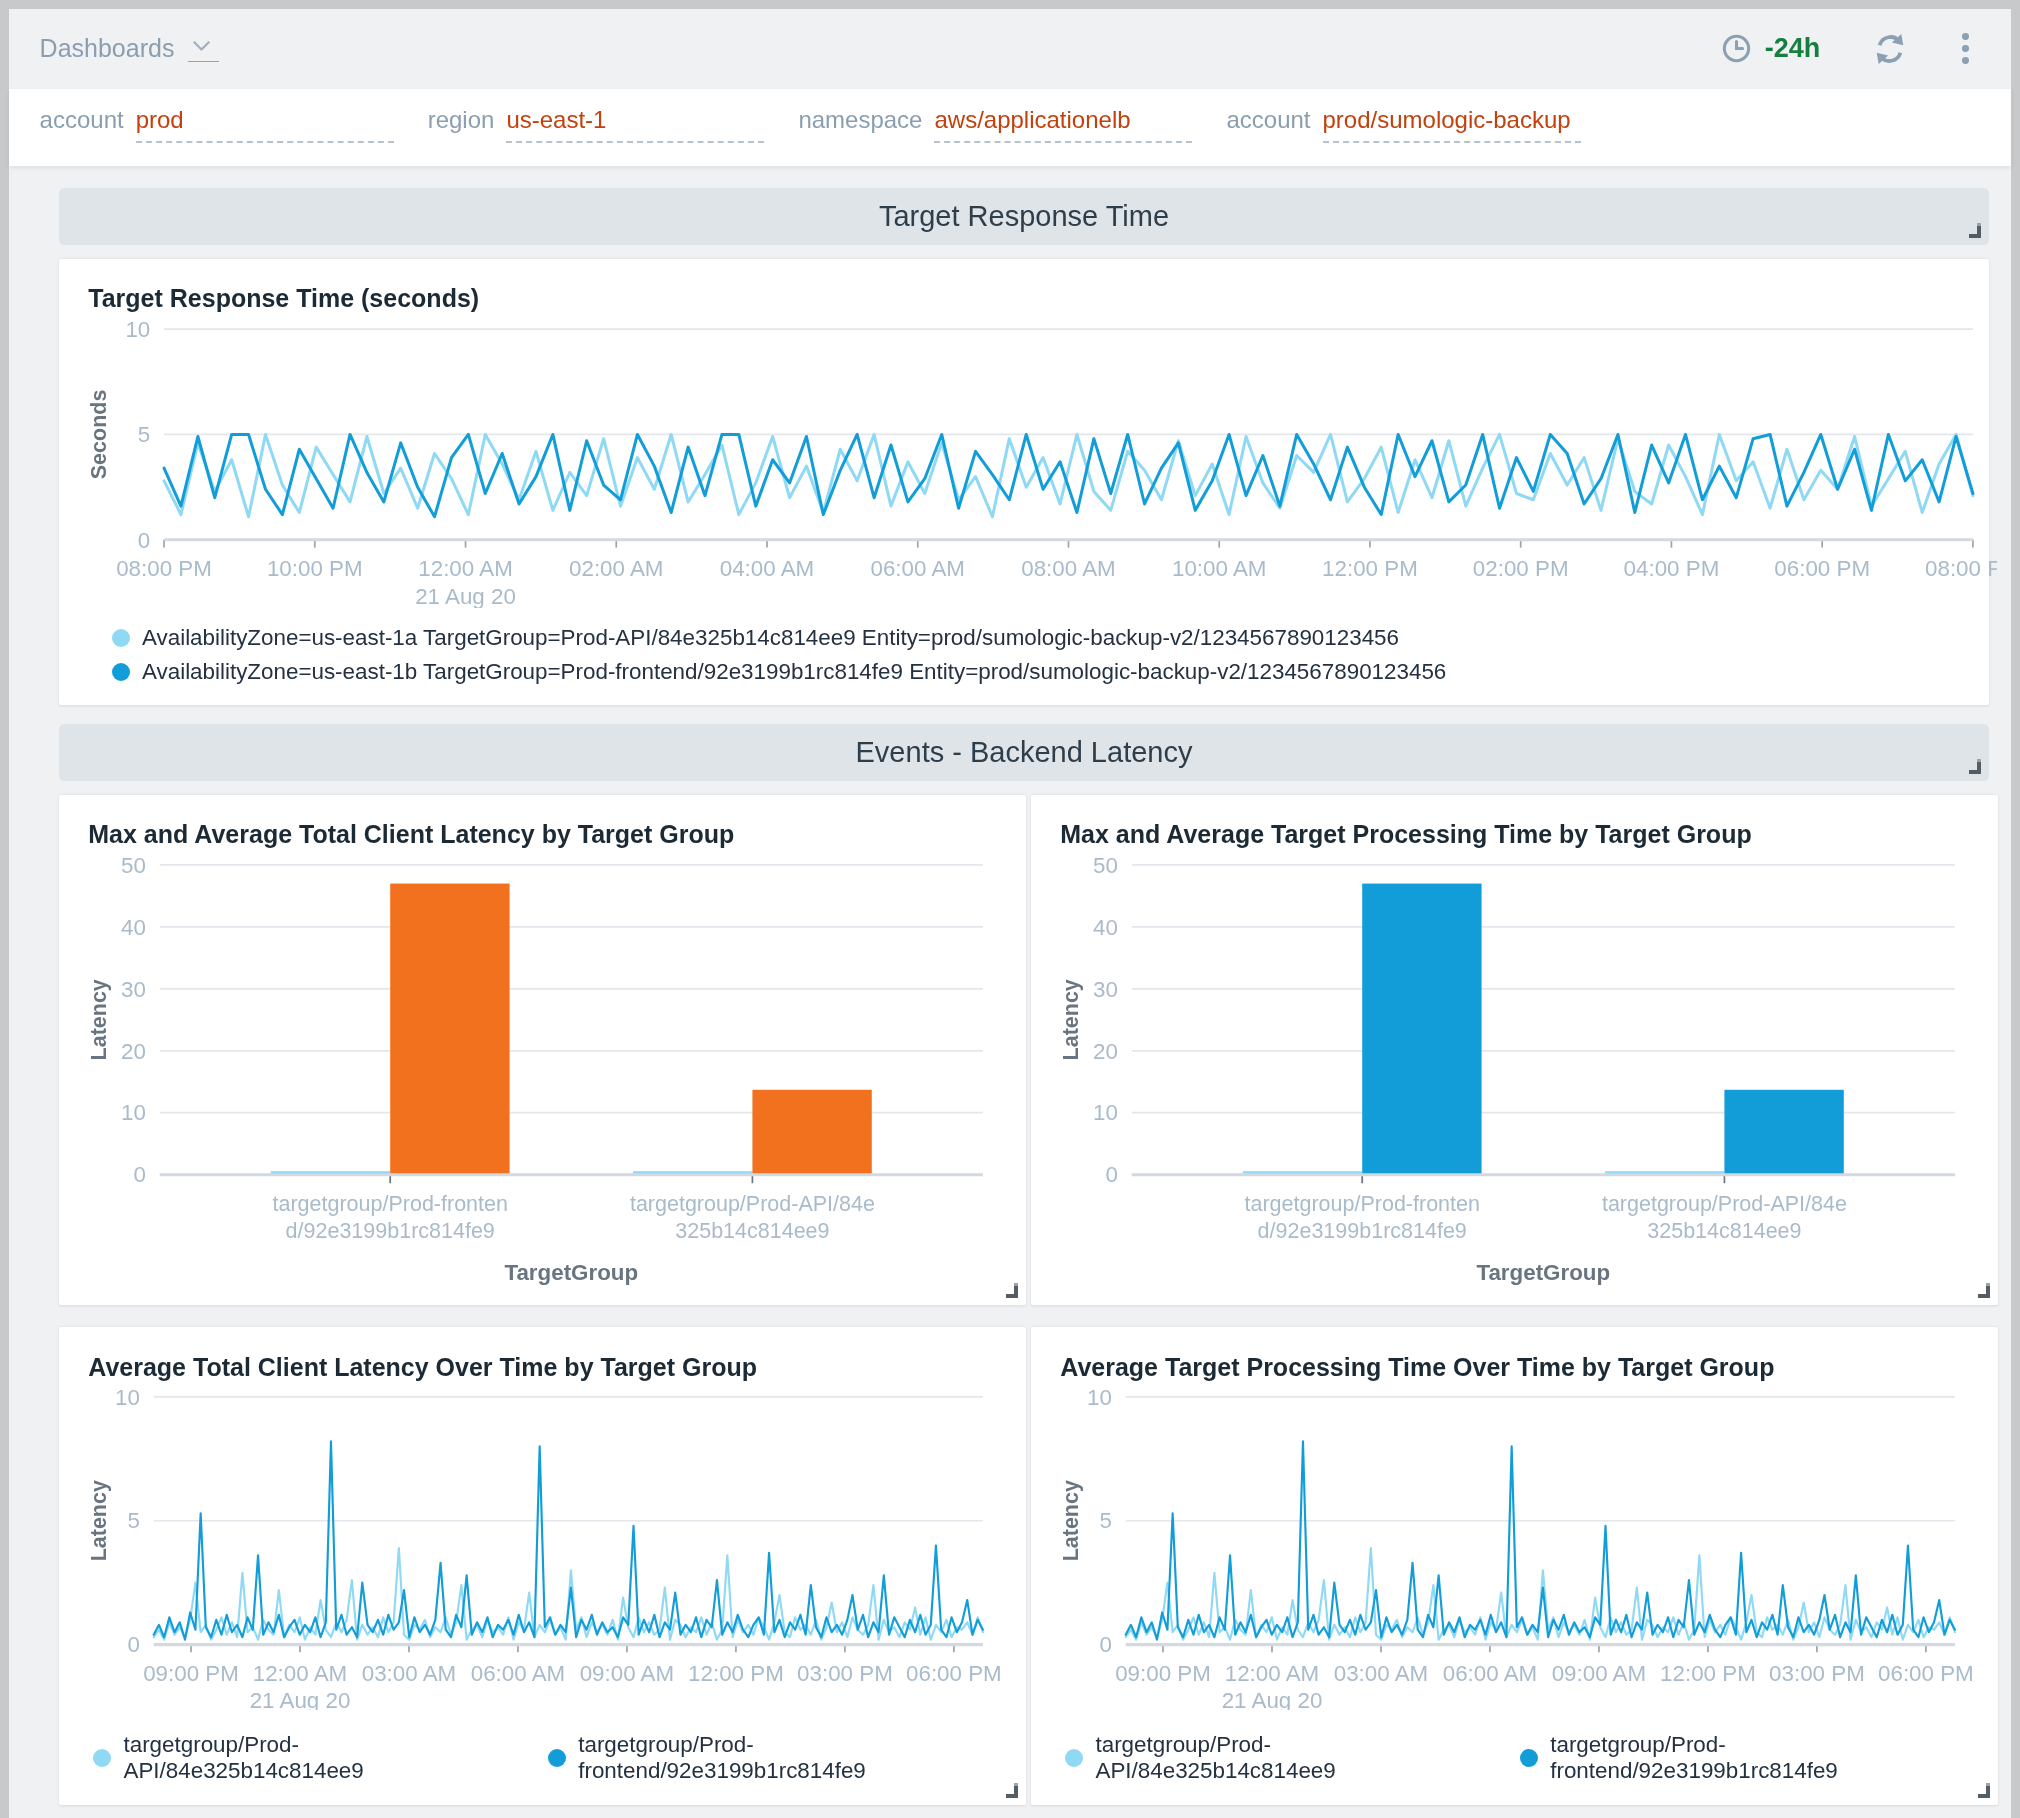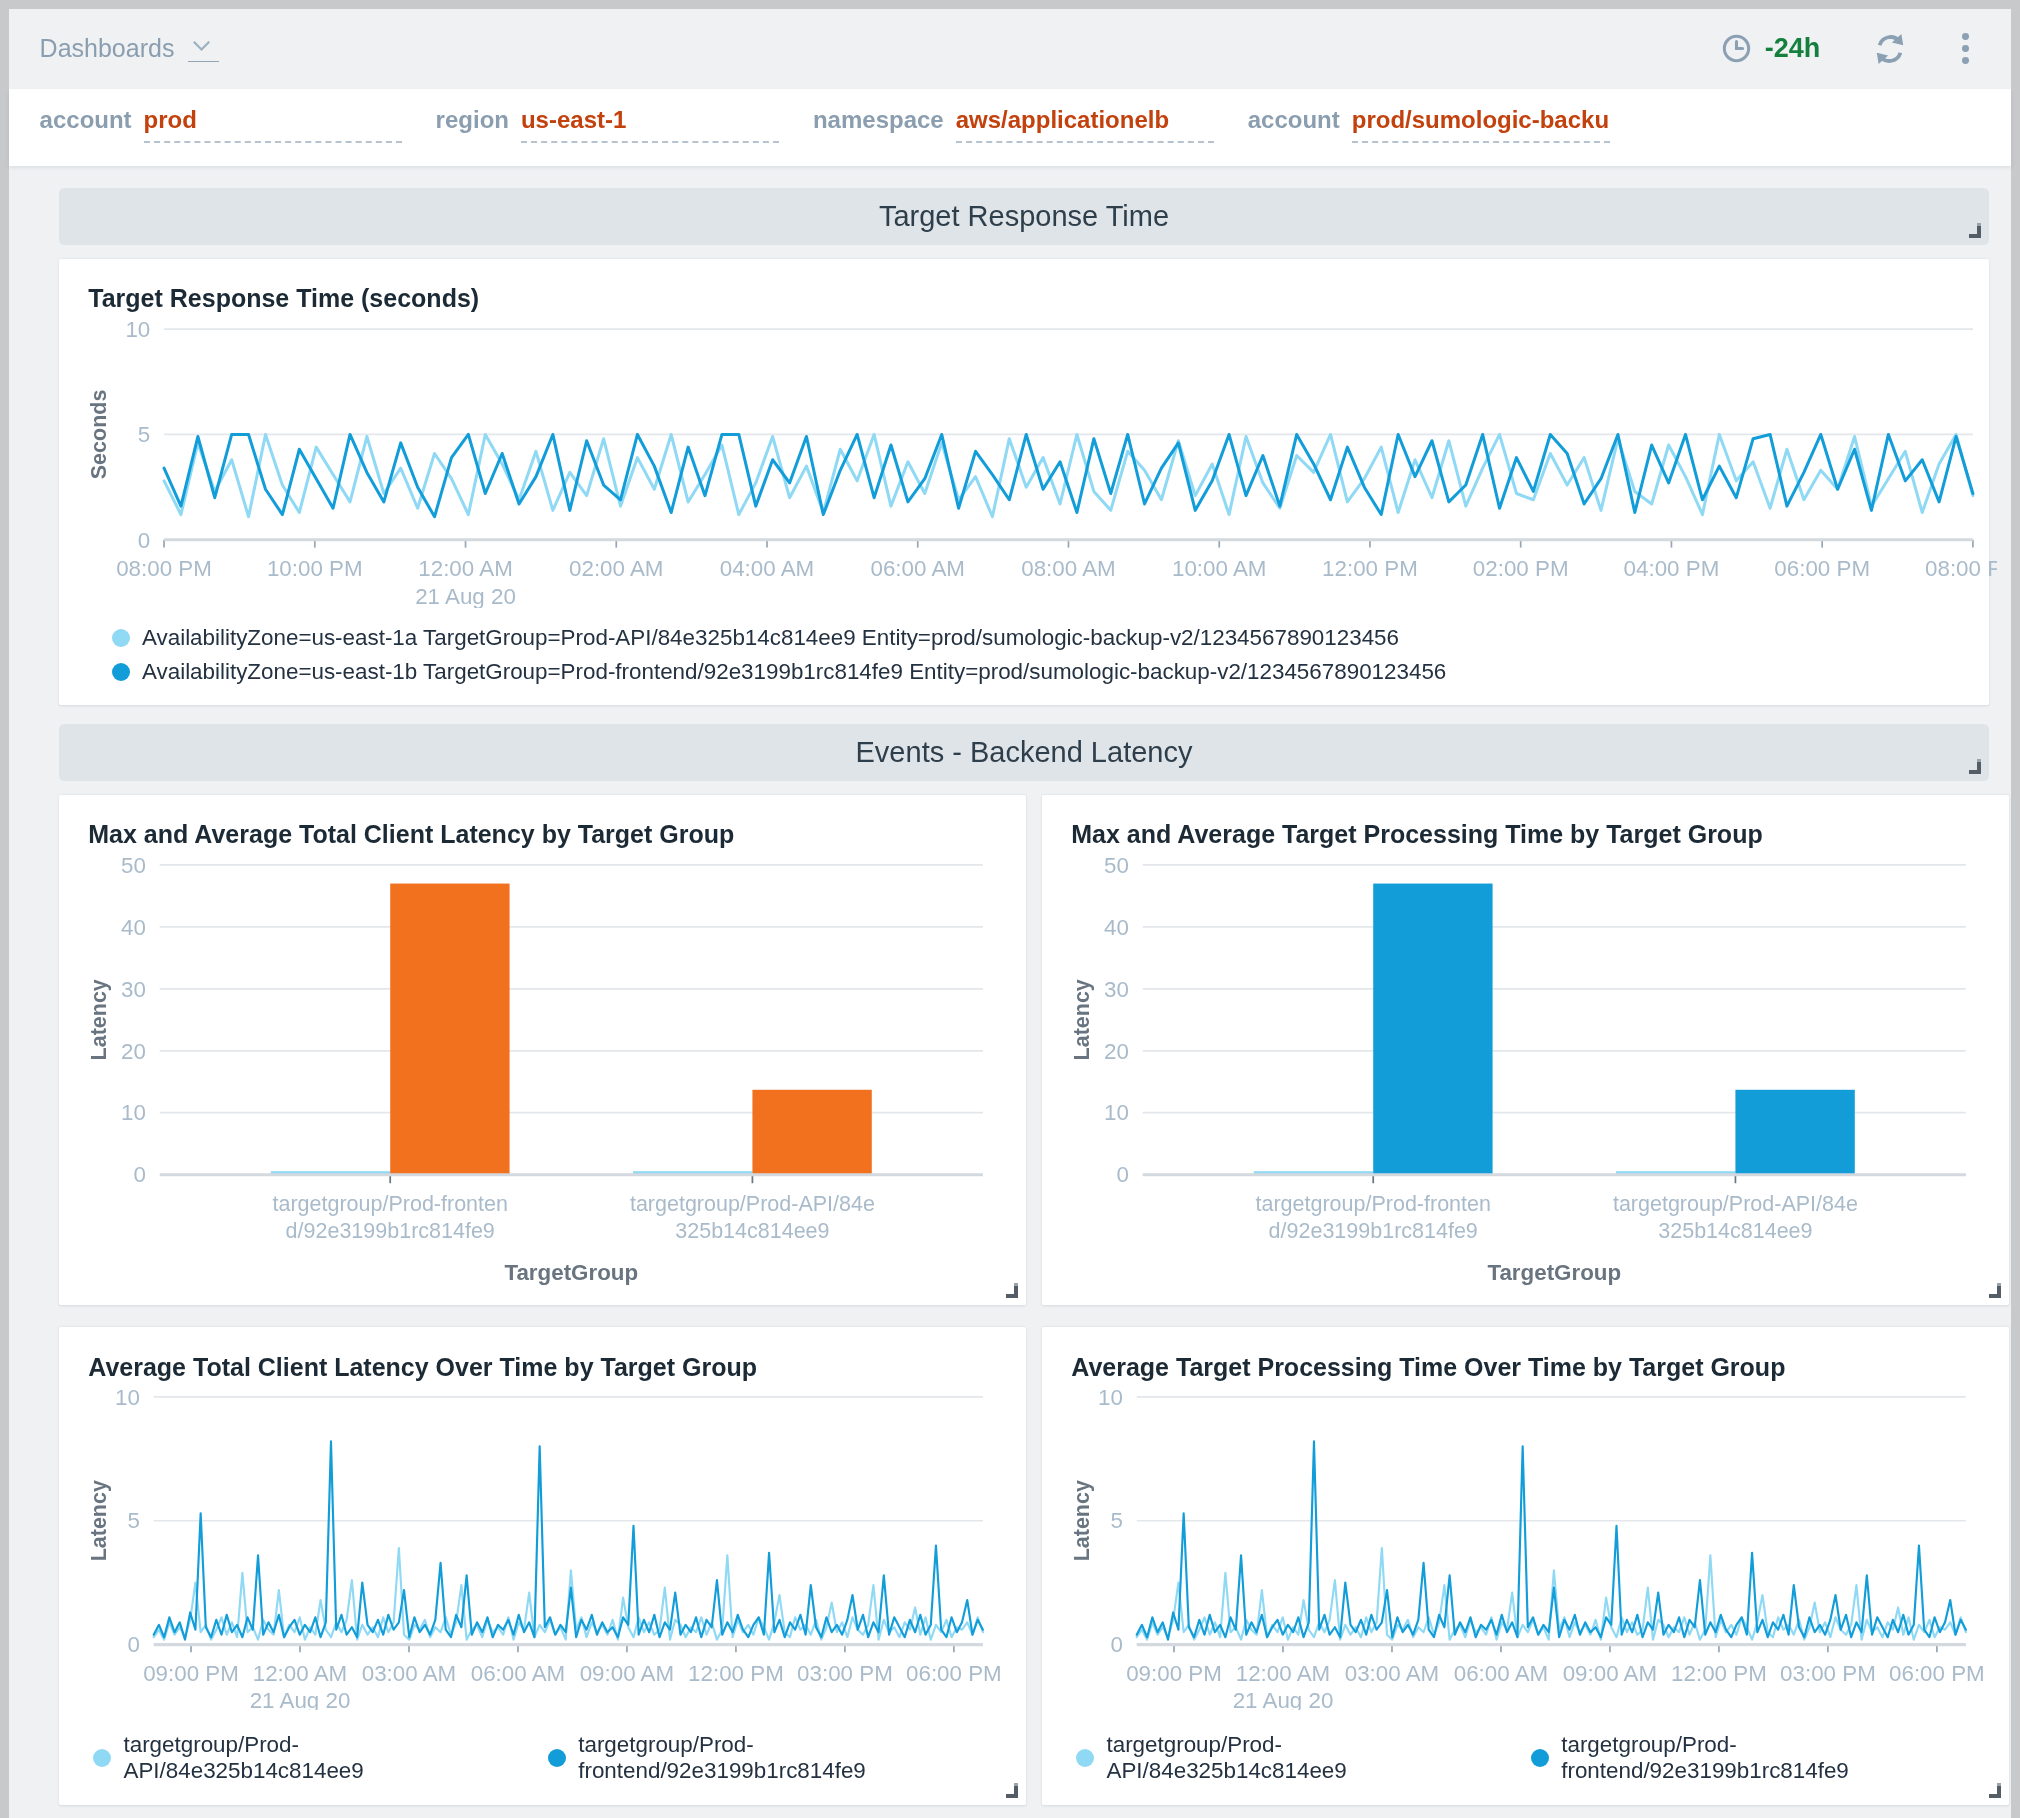--- a/index.html
+++ b/index.html
@@ -16,41 +16,41 @@
   .dash-title { color:#3c4c58; font-size:25px; }
   .spacer { flex:1; }
   .tr-group { display:flex; align-items:center; gap:12px; margin-right:52px; cursor:pointer; }
   .tr-text { color:#15803d; font-size:27px; font-weight:600; }
   .icon-btn { cursor:pointer; display:flex; align-items:center; }
   .kebab { display:flex; flex-direction:column; gap:5.2px; padding:3.4px 8.6px; cursor:pointer; margin-left:45px; }
   .kebab span { width:6.9px; height:6.9px; border-radius:50%; background:#8ba0b3; }
 
   
   .filterbar { background:#ffffff; padding:17px 31px 22.4px 31px; display:flex; gap:34px;
-      box-shadow:0 1.7px 4.3px rgba(40,50,60,.10);font-weight:bold; }
+      box-shadow:0 1.7px 4.3px rgba(40,50,60,.10); }
   .filter { display:flex; align-items:baseline; gap:12px; }
   .filter-label { color:#8a9eb0; font-size:24px; }
   .filter-value { color:#c2410c; font-size:24px; min-width:258px; max-width:258px;
       white-space:nowrap; overflow:hidden; padding-bottom:7.7px;
       border-bottom:2.6px dashed #b6c3cf; cursor:pointer; }
 
   
   .content { padding:22.4px 22.4px 0 22.4px;margin-left:28px; }
   .section-header { position:relative; background:#dfe4e9; border-radius:5.2px; height:57px;
       display:flex; align-items:center; justify-content:center; margin-bottom:13.8px; }
   .section-header .sh-title { font-size:29px; font-weight:500; color:#2e3e4a; }
   .corner { position:absolute; right:7.7px; bottom:6.9px; width:12px; height:12px; cursor:nwse-resize; }
   .corner::after { content:''; position:absolute; inset:0; border-right:4.3px solid #545d65; border-bottom:4.3px solid #545d65; }
   .corner::before { content:''; position:absolute; right:0; top:-3.4px; width:4.3px; height:4.3px; background:#9aa4ad; }
 
   .panel { position:relative; background:#ffffff; border-radius:1.7px; box-shadow:0 0.9px 2.6px rgba(40,50,60,.12);
       padding:22px 19px 12px 19px; margin-bottom:19px; }
   .panel-title { font-size:25px; font-weight:bold; color:#1c2a35; margin:3.4px 0 8.6px 10.3px; }
 
-  .row { display:flex; gap:16px; margin-bottom:22.4px; }
+  .row { display:flex; gap:5px; margin-bottom:22.4px; }
   .row .panel { flex:1; margin-bottom:0; }
 
   .chart { position:relative; }
   svg text { font-family:"Liberation Sans", sans-serif; }
 
   .legend { margin:13.8px 0 8.6px 34px; display:flex; }
   .legend.stack { flex-direction:column; gap:8px; }
   .legend.inline { flex-direction:row; gap:40px; margin-left:15.5px; margin-top:19px; }
   .legend-item { display:flex; align-items:center; gap:12px; cursor:pointer; }
   .legend-item .dot { width:18px; height:18px; border-radius:50%; flex:none; }

